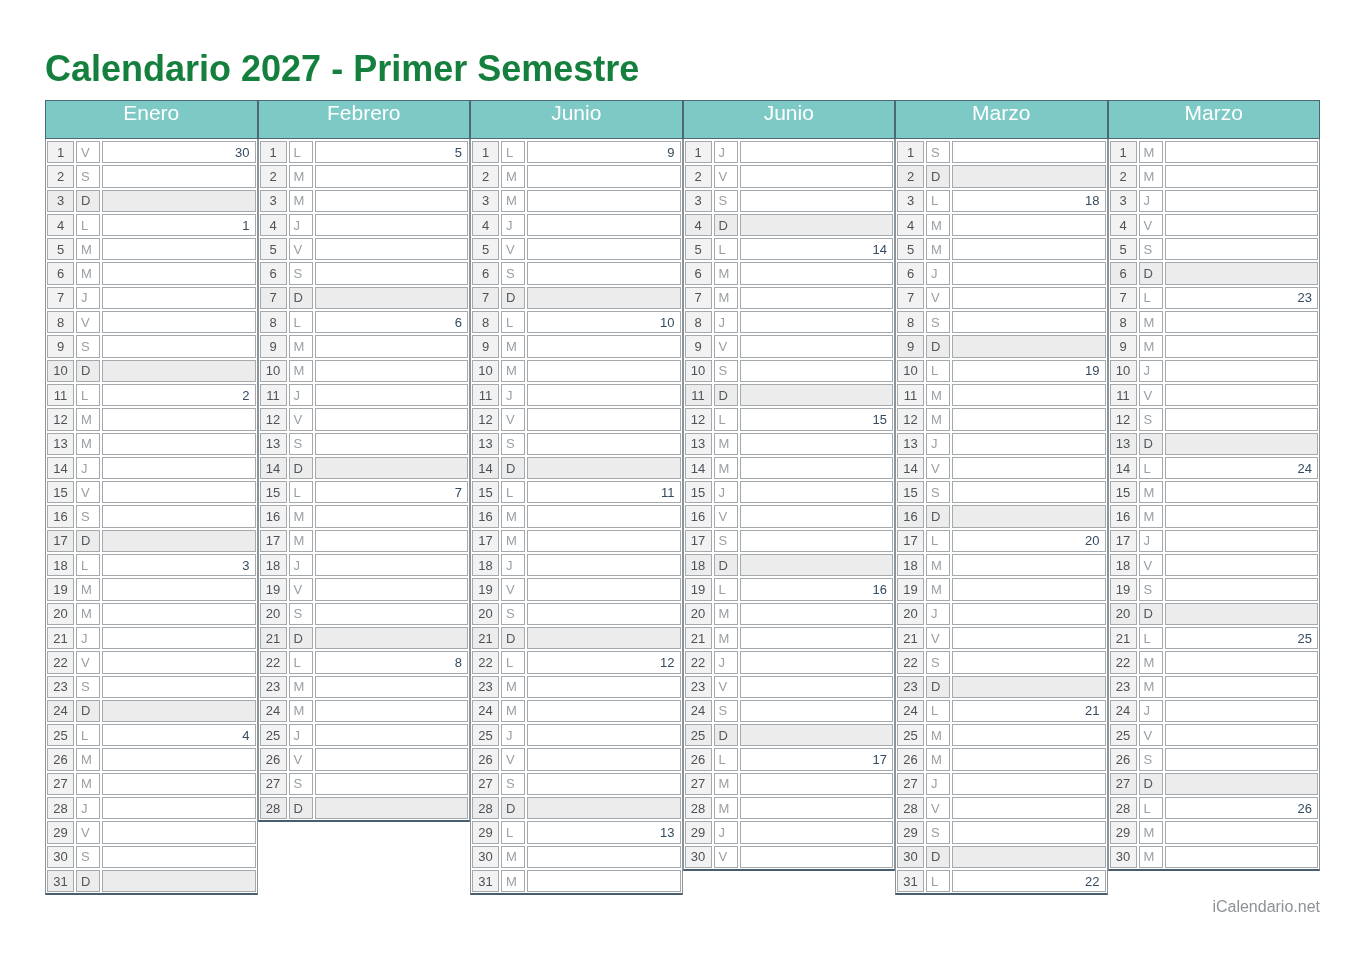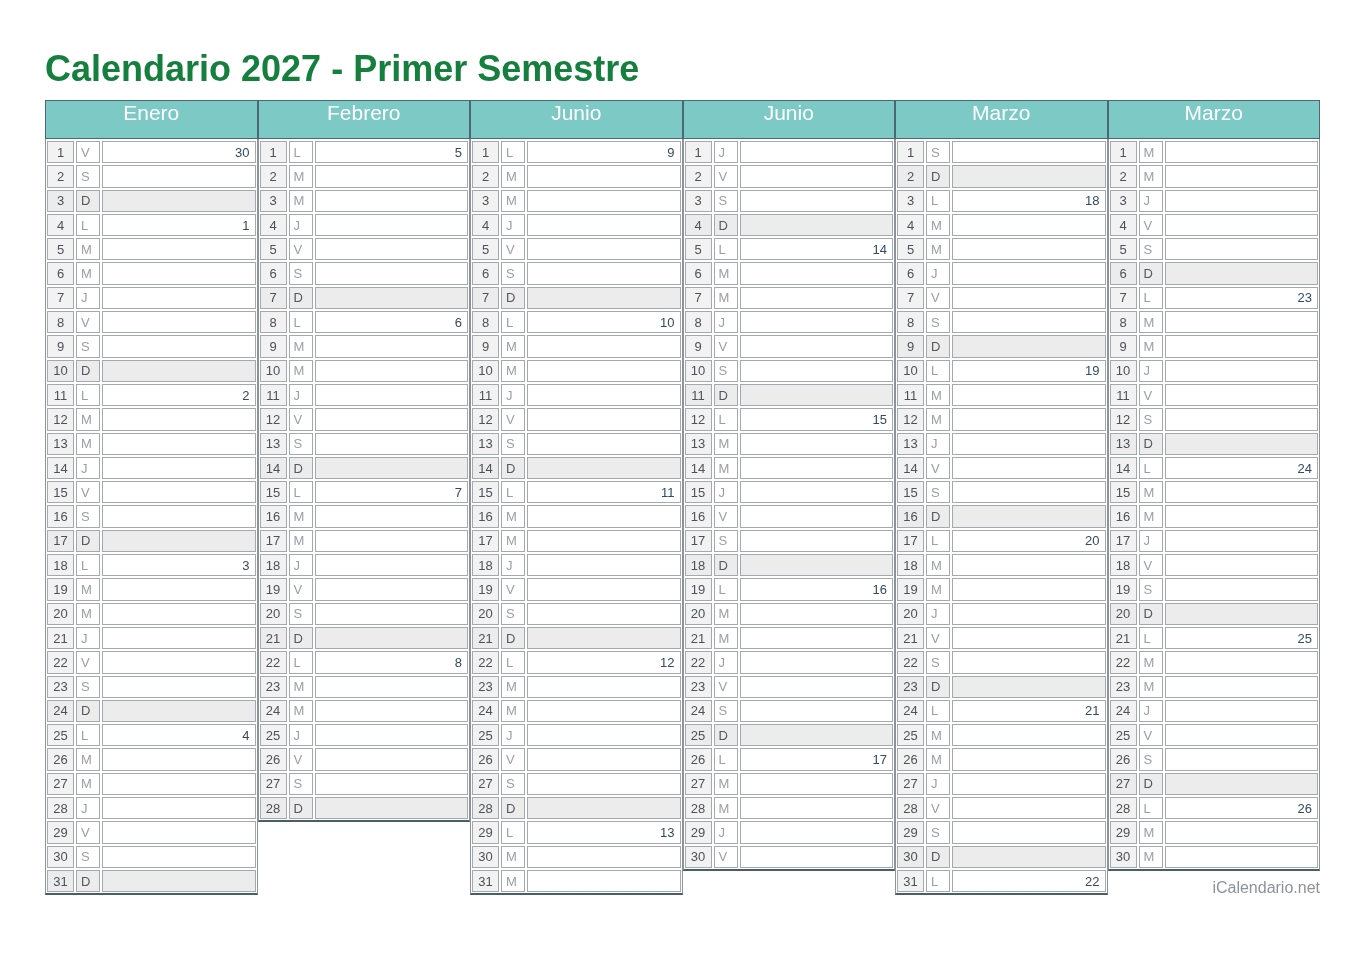--- a/index.html
+++ b/index.html
@@ -46,21 +46,21 @@
     color:#999fa4;
   }
   .cell.note{
     flex:1;justify-content:flex-end;padding-right:5px;
     color:#344b61;
   }
   .row.sunday .cell{background:#ececec;}
   .row.sunday .cell.num{background:#ececec;}
   .row.sunday .cell.dow{color:#53595e;}
   .footer-brand{
-    position:absolute;top:879px;right:46px;
+    position:absolute;top:898px;right:46px;
     font-size:16px;color:#8d9297;
   }
 </style>
 </head>
 <body>
 
 <h1 class="page-title">Calendario 2027 - Primer Semestre</h1>
 
 <div class="calendar">
   <div class="month">

